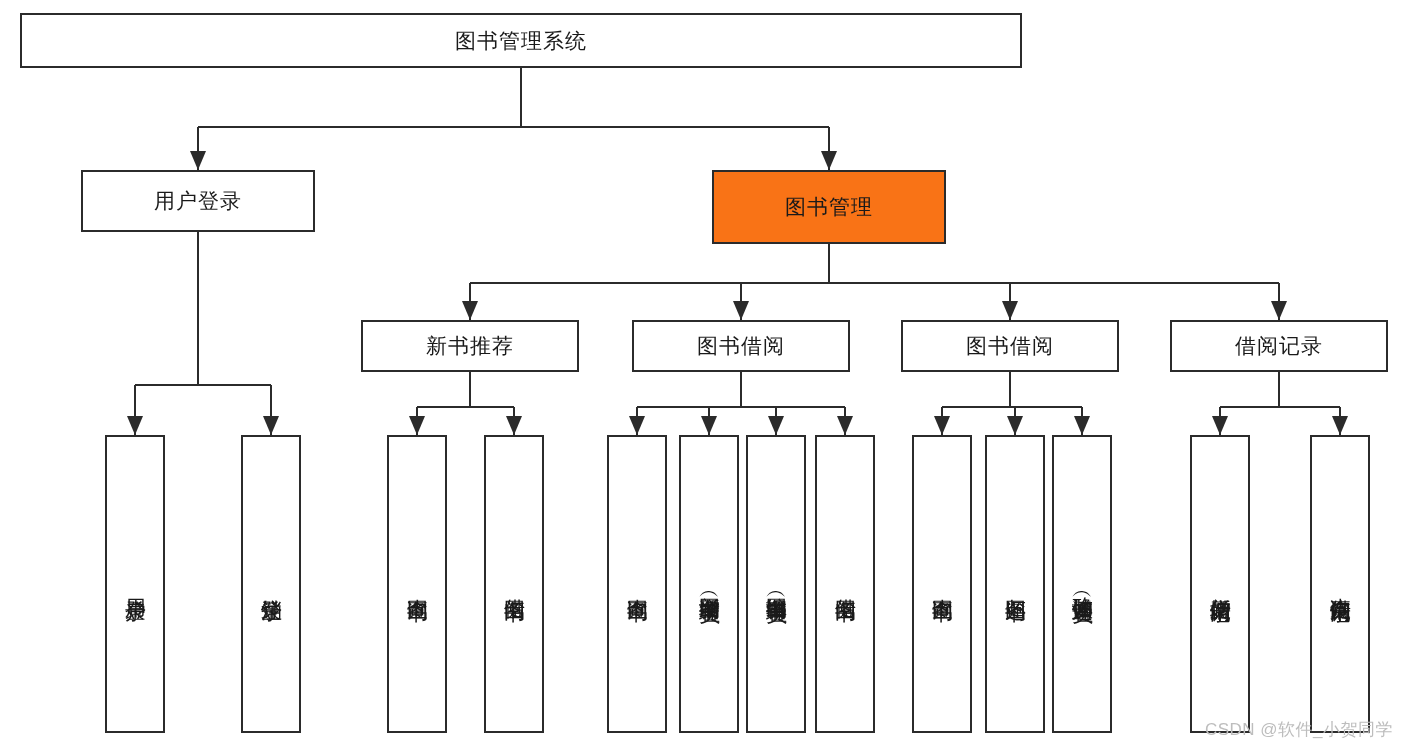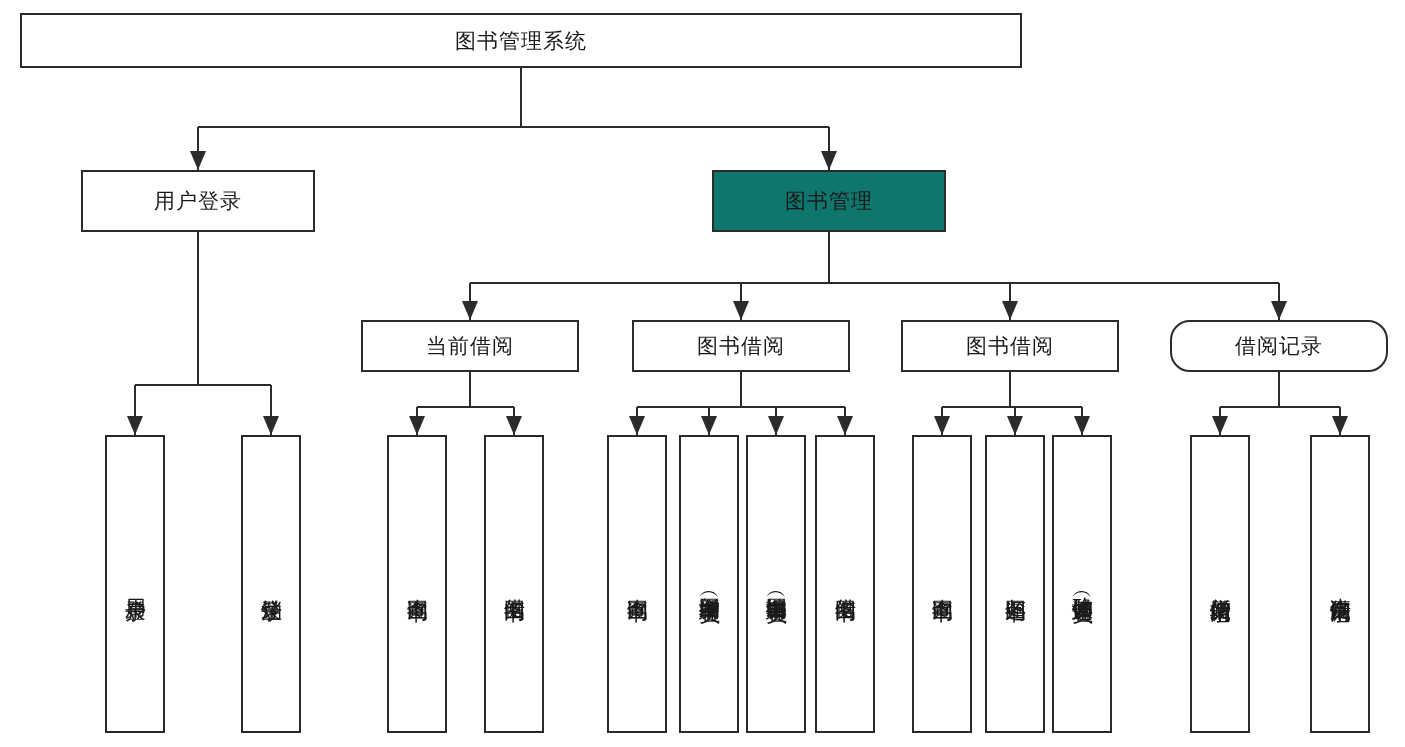--- a/index.html
+++ b/index.html
@@ -119,33 +119,33 @@
       <path d="M 1332 416 L 1348 416 L 1340 435 Z" fill="#2b2b2b"></path>
     </svg>
 
   <div id="nodes-layer">
       <div class="node horiz" style="left: 20px; top: 13px; width: 1002px; height: 55px; border-color: rgb(43, 43, 43); background: rgb(255, 255, 255); color: rgb(26, 26, 26);">
         <span>图书管理系统</span>
       </div>
       <div class="node horiz" style="left: 81px; top: 170px; width: 234px; height: 62px; border-color: rgb(43, 43, 43); background: rgb(255, 255, 255); color: rgb(26, 26, 26);">
         <span>用户登录</span>
       </div>
-      <div class="node horiz" style="left: 712px; top: 170px; width: 234px; height: 62px; border-color: rgb(43, 43, 43); background: #0f766e; color: rgb(26, 26, 26);">
+      <div class="node horiz" style="left: 712px; top: 170px; width: 234px; height: 74px; border-color: rgb(43, 43, 43); background: #f97316; color: rgb(26, 26, 26);">
         <span>图书管理</span>
       </div>
       <div class="node horiz" style="left: 361px; top: 320px; width: 218px; height: 52px; border-color: rgb(43, 43, 43); background: rgb(255, 255, 255); color: rgb(26, 26, 26);">
-        <span>当前借阅</span>
+        <span>新书推荐</span>
       </div>
       <div class="node horiz" style="left: 632px; top: 320px; width: 218px; height: 52px; border-color: rgb(43, 43, 43); background: rgb(255, 255, 255); color: rgb(26, 26, 26); justify-content: center;">
         <span>图书借阅</span>
       </div>
       <div class="node horiz" style="left: 901px; top: 320px; width: 218px; height: 52px; border-color: rgb(43, 43, 43); background: rgb(255, 255, 255); color: rgb(26, 26, 26);">
         <span>图书借阅</span>
       </div>
-      <div class="node horiz" style="left: 1170px; top: 320px; width: 218px; height: 52px; border-color: rgb(43, 43, 43); background: rgb(255, 255, 255); color: rgb(26, 26, 26); border-radius: 20px;">
+      <div class="node horiz" style="left: 1170px; top: 320px; width: 218px; height: 52px; border-color: rgb(43, 43, 43); background: rgb(255, 255, 255); color: rgb(26, 26, 26);">
         <span>借阅记录</span>
       </div>
       <div class="node vert" style="left: 105px; top: 435px; width: 60px; height: 298px; border-color: rgb(43, 43, 43); background: rgb(255, 255, 255); color: rgb(26, 26, 26);">
         <span>用户登录</span>
       </div>
       <div class="node vert" style="left: 241px; top: 435px; width: 60px; height: 298px; border-color: rgb(43, 43, 43); background: rgb(255, 255, 255); color: rgb(26, 26, 26);">
         <span>注销登录</span>
       </div>
       <div class="node vert" style="left: 387px; top: 435px; width: 60px; height: 298px; border-color: rgb(43, 43, 43); background: rgb(255, 255, 255); color: rgb(26, 26, 26);">
         <span>查询图书</span>
@@ -175,14 +175,15 @@
         <span>确认归还（管理员）</span>
       </div>
       <div class="node vert" style="left: 1190px; top: 435px; width: 60px; height: 298px; border-color: rgb(43, 43, 43); background: rgb(255, 255, 255); color: rgb(26, 26, 26);">
         <span>新增借阅记录</span>
       </div>
       <div class="node vert" style="left: 1310px; top: 435px; width: 60px; height: 298px; border-color: rgb(43, 43, 43); background: rgb(255, 255, 255); color: rgb(26, 26, 26);">
         <span>查询借阅记录</span>
       </div>
     </div>
 
+  <div id="watermark">CSDN @软件_小贺同学</div>
 
 </div>
 
 </body></html>

